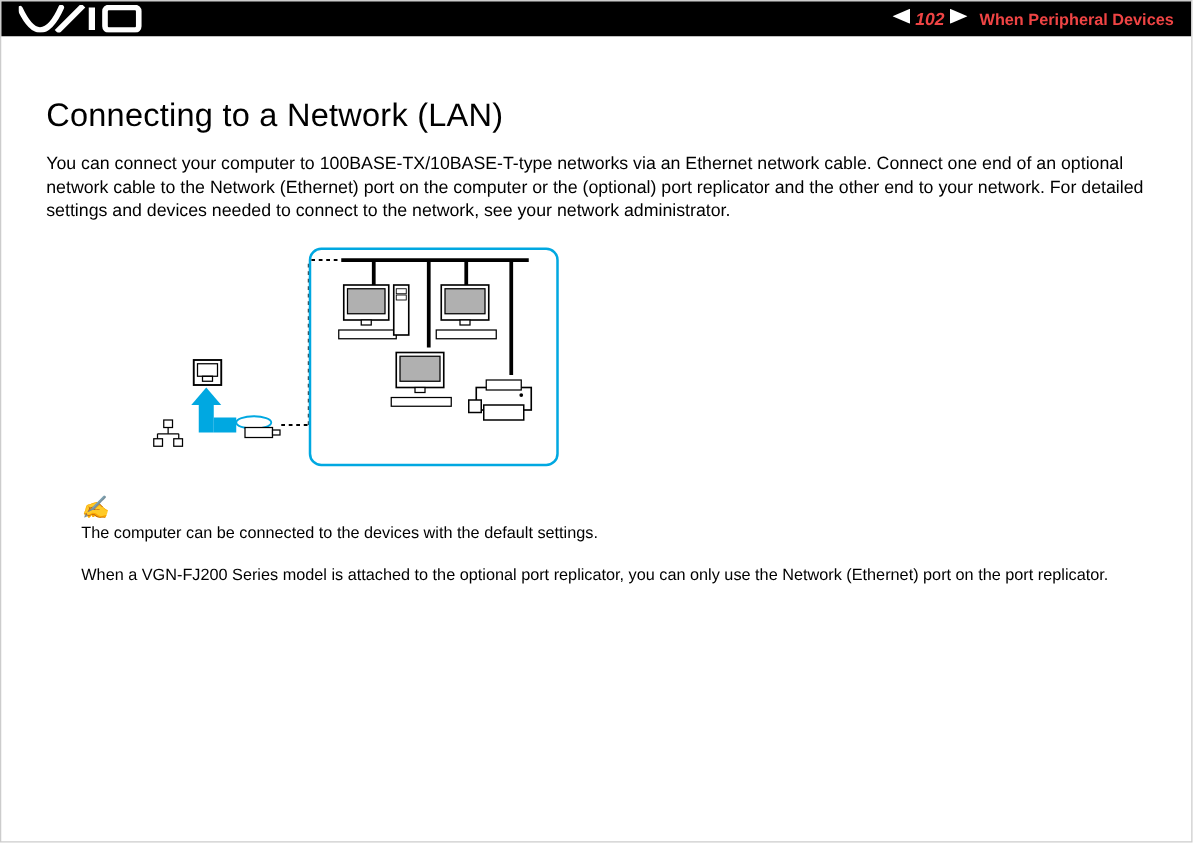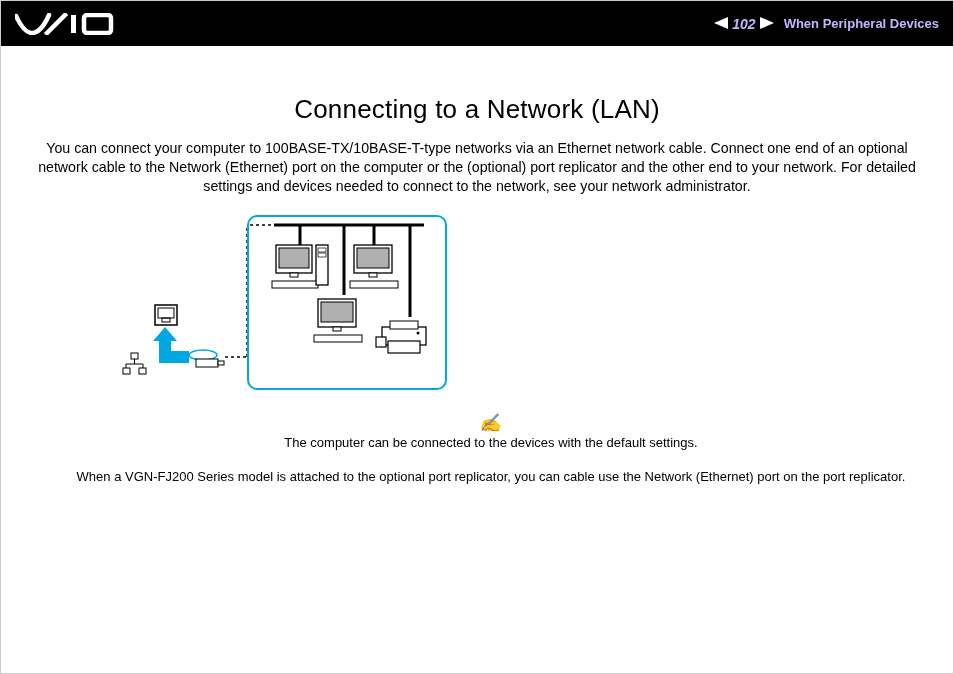--- a/index.html
+++ b/index.html
@@ -7,34 +7,34 @@
     width: 954px;
     height: 674px;
     background: #fff;
     font-family: Arial, Helvetica, sans-serif;
     color: #000;
     position: relative;
     border: 1px solid #ccc;
   }
   .topbar {
     background: #000;
-    height: 45px;
-    color: #c4b5fd;
+    height: 28px;
+    color: #ef4444;
     display: flex;
     align-items: center;
     justify-content: space-between;
     padding: 0 14px 0 14px;
   }
   .vaio-logo svg { display:block; }
   .top-right { display:flex; align-items:center; gap:10px; }
   .page-nav { display:flex; align-items:center; gap:4px; }
   .nav-arrow { cursor:pointer; }
   .page-num { font-style: italic; font-weight: bold; font-size: 14px; }
   .section-title { font-weight: bold; font-size: 13px; }
-  .content { padding: 48px 36px 0 36px; text-align: center; }
+  .content { padding: 48px 36px 0 36px; }
   h1 { font-weight: normal; font-size: 26px; margin-bottom: 14px; letter-spacing: 0.2px; }
   .body-text { font-size: 14.2px; line-height: 1.35; margin-bottom: 18px; }
   .diagram-row { display:flex; align-items:center; gap:0; margin: 6px 0 18px 60px; }
   .port-side { position: relative; width: 150px; height: 170px; }
   .network-box {
     border: 2.5px solid #00a8e1;
     border-radius: 10px;
     width: 200px;
     height: 175px;
     position: relative;
@@ -159,16 +159,16 @@
       </svg>
     </div>
   </div>
 
   <div class="note-block">
     <div class="note-line">
       <span class="note-icon">✍</span><br>
       <span>The computer can be connected to the devices with the default settings.</span>
     </div>
     <div class="note-line">
-      <span>When a VGN-FJ200 Series model is attached to the optional port replicator, you can cable use the Network (Ethernet) port on the port replicator.</span>
+      <span>When a VGN-FJ200 Series model is attached to the optional port replicator, you can only use the Network (Ethernet) port on the port replicator.</span>
     </div>
   </div>
 </div>
 
 </body></html>

